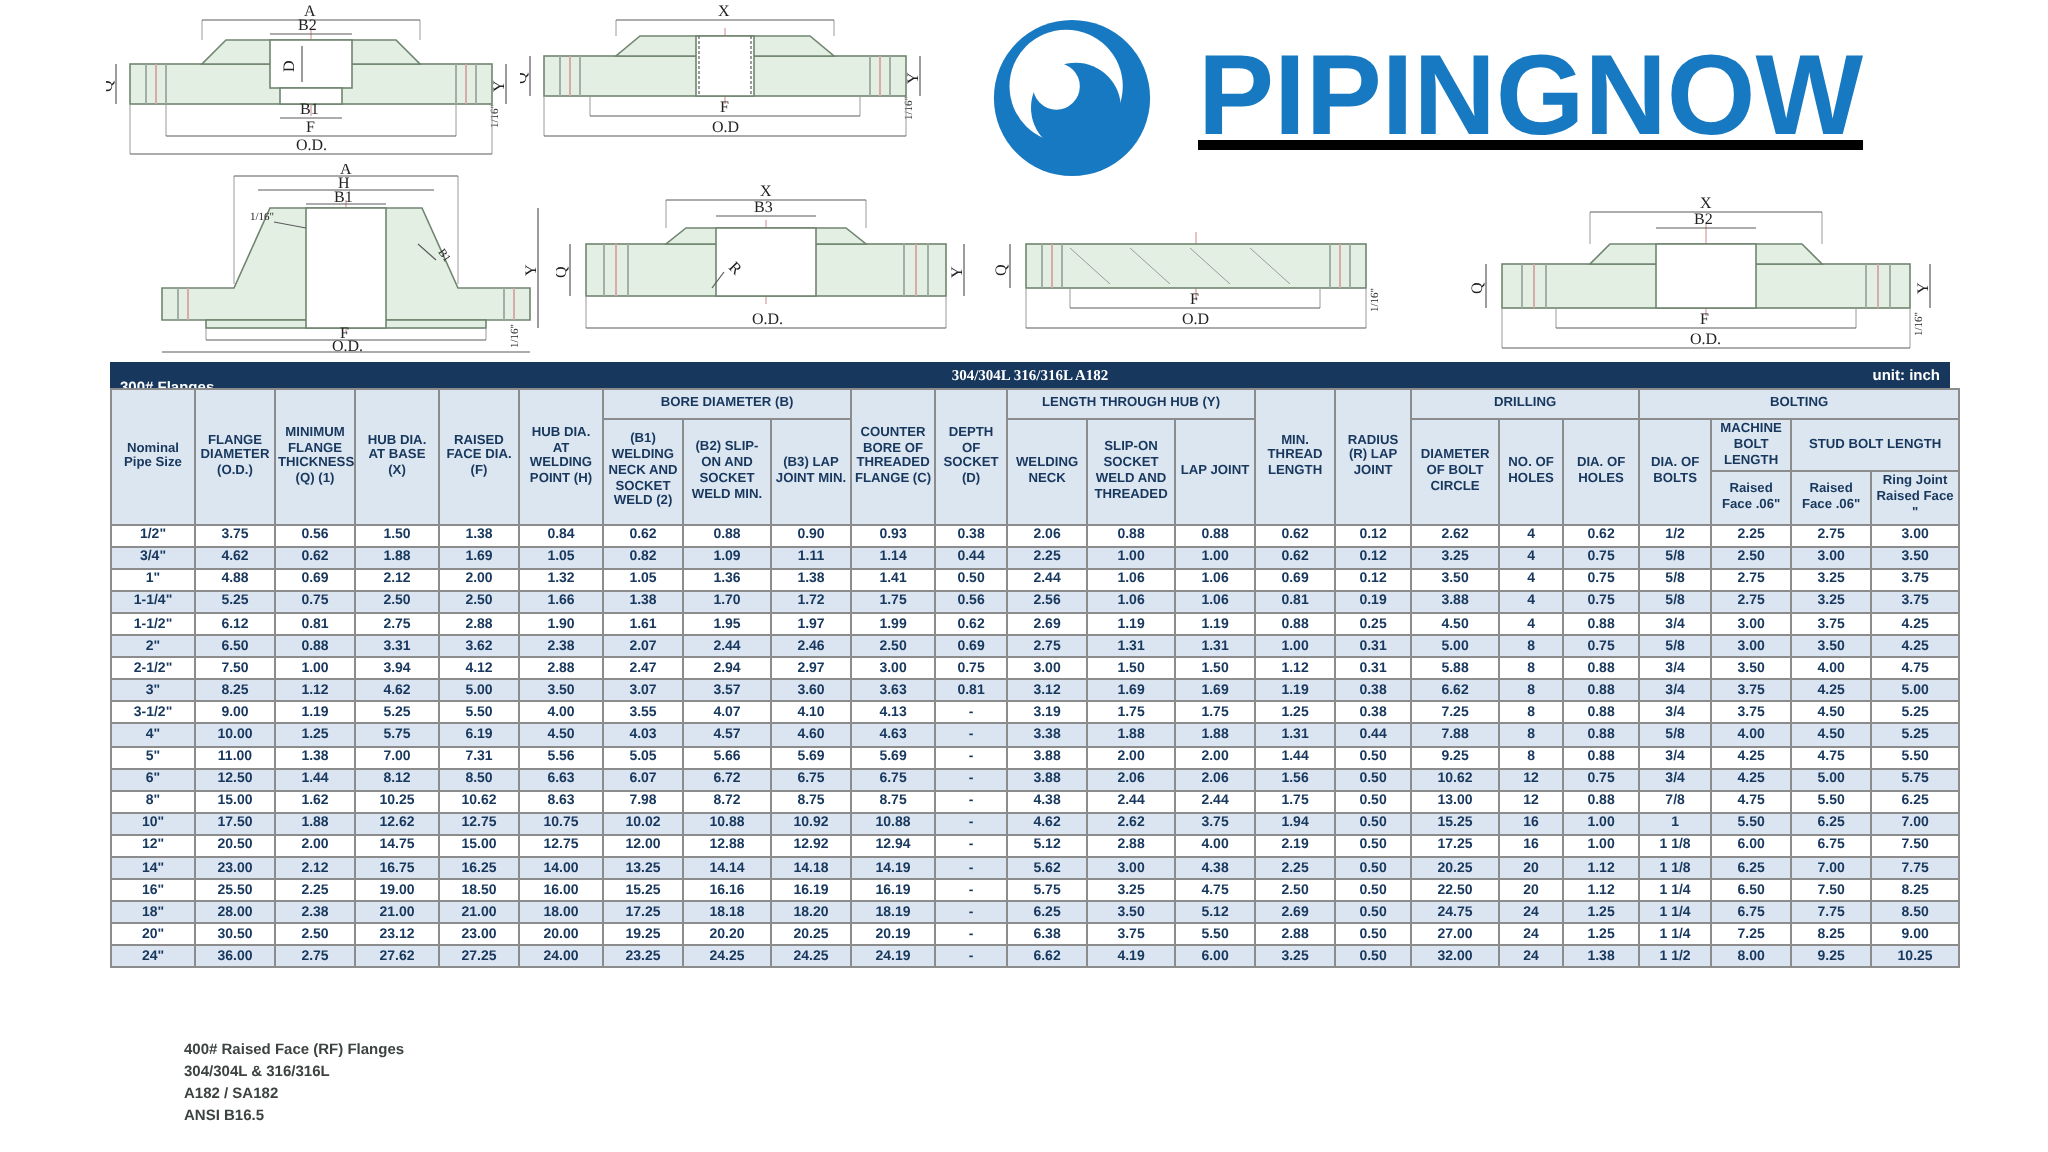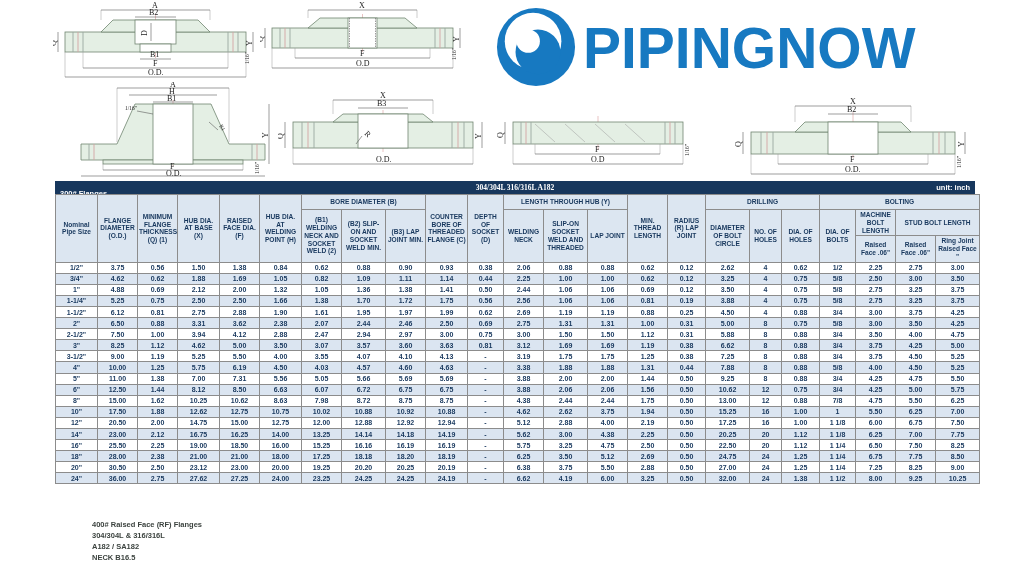--- a/index.html
+++ b/index.html
@@ -1,20 +1,20 @@
 <!DOCTYPE html>
 <html><head>
 <meta charset="utf-8">
 <style>
   html,body{margin:0;padding:0;background:#fff;}
   #stage{position:relative;width:1024px;height:576px;background:#fff;overflow:hidden;
          font-family:"Liberation Sans",sans-serif;}
 
   
-  #logo{position:absolute;left:495px;top:6px;display:flex;align-items:flex-start;gap:6px;}
+  #logo{position:absolute;left:495px;top:6px;display:flex;align-items:flex-end;gap:22px;text-decoration:underline;}
   #logo .word{font-size:57px;font-weight:bold;color:#1779c1;letter-spacing:0px;line-height:84px;}
 
   
   .drw{position:absolute;}
   .drw .body{fill:#e4efe4;stroke:#708570;stroke-width:.8;}
   .drw .bore{fill:#ffffff;stroke:#708570;stroke-width:.8;}
   .drw .dim{stroke:#5a5a5a;stroke-width:.6;fill:none;}
   .drw .ext{stroke:#9a9a9a;stroke-width:.5;fill:none;}
   .drw .cl{stroke:#d89a9a;stroke-width:.6;}
   .drw .stripe{stroke:#9aa8a0;stroke-width:.9;}
@@ -817,16 +817,16 @@
           <td>9.25</td>
           <td>10.25</td>
         </tr>
       </tbody>
   </table>
 
   <div id="footer">
     <div>400# Raised Face (RF) Flanges</div>
     <div>304/304L &amp; 316/316L</div>
     <div>A182 / SA182</div>
-    <div>NECK B16.5</div>
+    <div>ANSI B16.5</div>
   </div>
 
 </div>
 
 </body></html>

